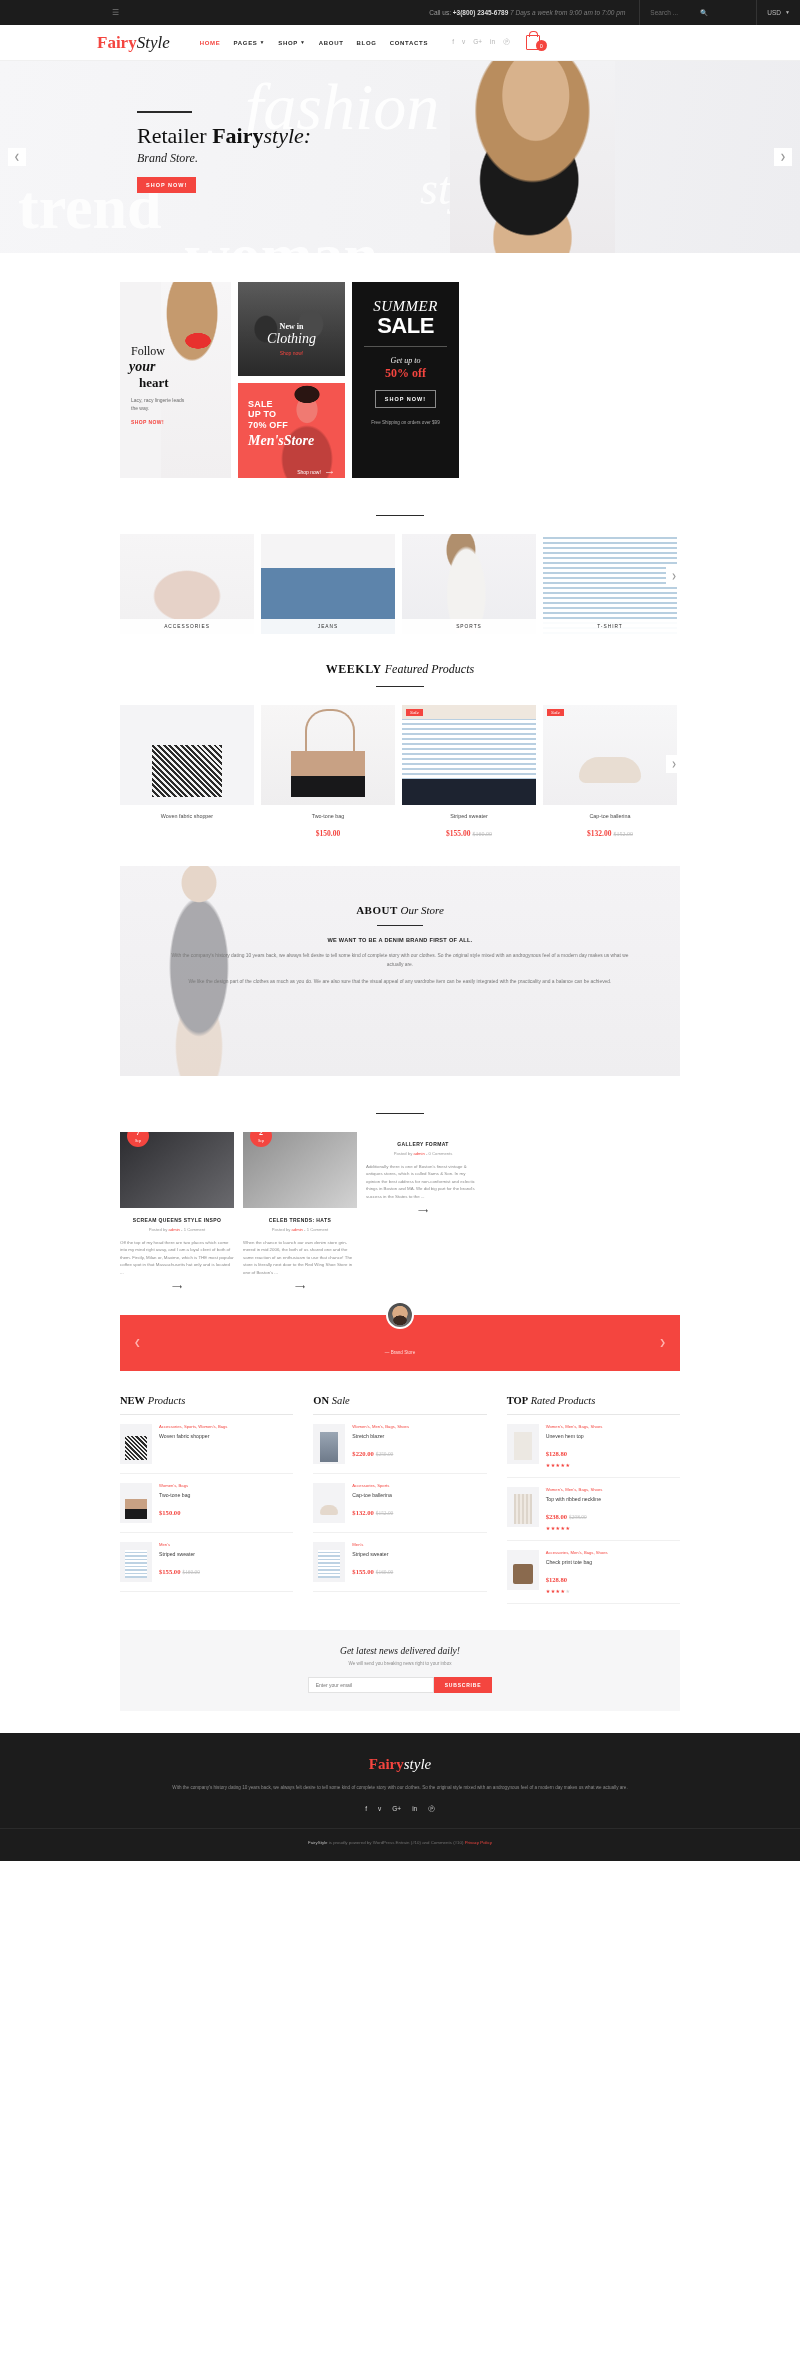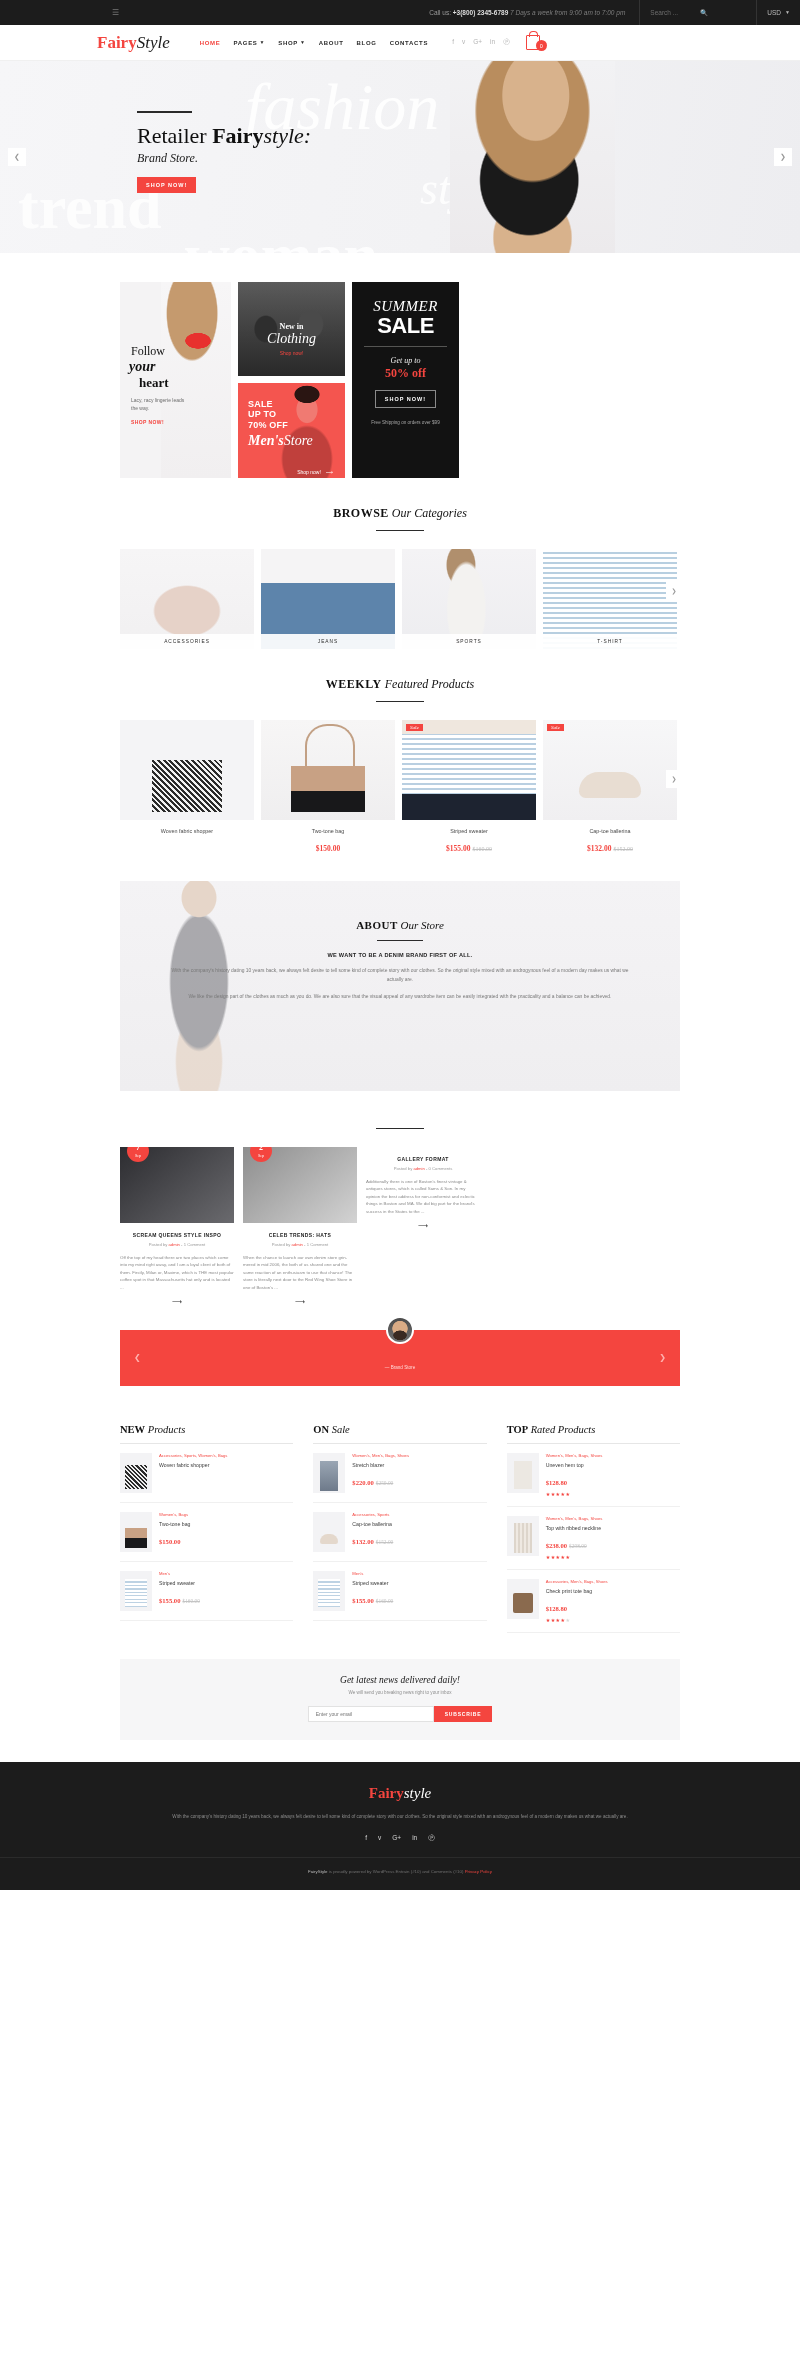--- a/index.html
+++ b/index.html
@@ -141,21 +141,21 @@
   .p-men .mfig { position:absolute; right:4px; top:0; width:68px; height:95px;
     background:
       radial-gradient(ellipse 13px 9px at 50% 12%, #2a1512 0 93%, transparent 100%),
       radial-gradient(ellipse 11px 14px at 50% 28%, #f07a72 0 92%, transparent 100%),
       radial-gradient(ellipse 26px 34px at 50% 80%, #c0403c 0 92%, transparent 100%);
   }
   .p-men .mc { position:relative; z-index:3; padding:16px 0 0 10px;}
   .p-men .m1 { font-size:9px; font-weight:bold; line-height:1.15; letter-spacing:.2px;}
   .p-men .m2 { font-family:"Liberation Serif",serif; font-size:14px; margin-top:3px;}
   .p-men .m2 b{font-weight:bold; font-style:italic;}
-  .p-men .m2 i{font-style:italic; font-weight:normal;margin-top:20px;}
+  .p-men .m2 i{font-style:italic; font-weight:bold;margin-top:20px;}
   .p-men .m3 { font-size:5px; position:absolute; right:12px; bottom:-26px; display:flex; gap:5px; align-items:center;}
 
   .p-right .s1 { font-family:"Liberation Serif",serif; font-style:italic; font-size:15px; color:#fff; letter-spacing:.5px;}
   .p-right .s2 { font-size:22px; font-weight:bold; color:#fff; line-height:1; letter-spacing:-.5px;}
   .p-right .hr { height:1px; background:#555553; margin:9px 4px;}
   .p-right .s3 { font-family:"Liberation Serif",serif; font-style:italic; font-size:8px; color:#efefef;}
   .p-right .s4 { font-family:"Liberation Serif",serif; font-size:12px; color:#f4453f; font-weight:bold; margin-top:1px;}
   .p-right .s5 {
     display:inline-block; border:1px solid #8a8a8a; color:#fff; font-size:5.5px;
     font-weight:bold; letter-spacing:1px; padding:5px 9px; margin-top:9px; text-decoration:none;
@@ -274,21 +274,21 @@
       radial-gradient(ellipse 7px 5px at 50% 72%, #3a2a22 0 92%, transparent 100%),
       radial-gradient(ellipse 8px 8px at 50% 44%, #d9ab85 0 92%, transparent 100%),
       linear-gradient(#4a4a4a,#6f6f6f);
   }
   .testi .q { font-family:"Liberation Serif",serif; font-style:italic; font-size:8.5px; line-height:1.75;}
   .testi .au{ font-size:4.6px; margin-top:9px; color:#ffd9d7;}
   .testi .na{ position:absolute; top:50%; margin-top:-5px; font-size:8px; color:#ffb3b0;}
   .testi .na.l{left:14px;} .testi .na.r{right:14px;}
 
   
-  .lists { display:flex; gap:20px; padding-top:38px;}
+  .lists { display:flex; gap:20px; padding-top:24px;}
   .lcol { width:174px; }
   .lcol .lh { font-family:"Liberation Serif",serif; font-size:10.5px; color:#111; padding-bottom:8px; border-bottom:1px solid #e6e6e6;}
   .lcol .lh b{font-weight:bold;} .lcol .lh i{font-style:italic;}
   .li { display:flex; gap:7px; padding:9px 0; border-bottom:1px solid #f0f0f0;}
   .li .th { width:32px; height:40px; flex:0 0 32px; background:#f3f3f5; position:relative; overflow:hidden;}
   .th.t-shop:after{content:"";position:absolute;left:5px;top:12px;width:22px;height:24px;background:repeating-linear-gradient(45deg,#2b2b2b 0 1.5px,#eee 1.5px 3px);}
   .th.t-blaz:after{content:"";position:absolute;left:7px;top:8px;width:18px;height:30px;background:linear-gradient(#9aa6b4,#6e7a8a);}
   .th.t-top:after {content:"";position:absolute;left:7px;top:8px;width:18px;height:28px;background:#ece8e2;}
   .th.t-two:after{content:"";position:absolute;left:5px;top:16px;width:22px;height:20px;background:linear-gradient(180deg,#c8a184 0 50%,#1a1a1c 50% 100%);}
   .th.t-bal:after{content:"";position:absolute;left:7px;top:22px;width:18px;height:10px;background:#e4d8cc;border-radius:10px 10px 3px 3px;}
@@ -453,21 +453,20 @@
       <div class="s2">SALE</div>
       <div class="hr"></div>
       <div class="s3">Get up to</div>
       <div class="s4">50% off</div>
       <a href="#" class="s5">SHOP NOW!</a>
       <div class="s6">Free Shipping on orders over $99</div>
     </div>
   </div>
 
   <div class="sect-h">
-    <div class="ttl"><b>BROWSE</b> <i>Our Categories</i></div>
     <div class="ln"></div>
   </div>
   <div class="cats">
     <div class="cat">
       <div class="ph1"></div>
       <div class="lbl">ACCESSORIES</div>
     </div>
     <div class="cat">
       <div class="ph2"></div>
       <div class="lbl">JEANS</div>

